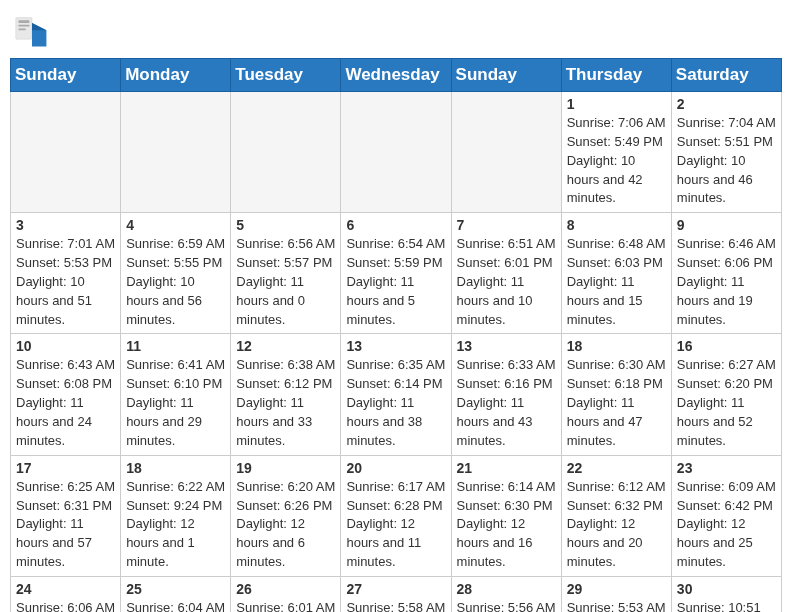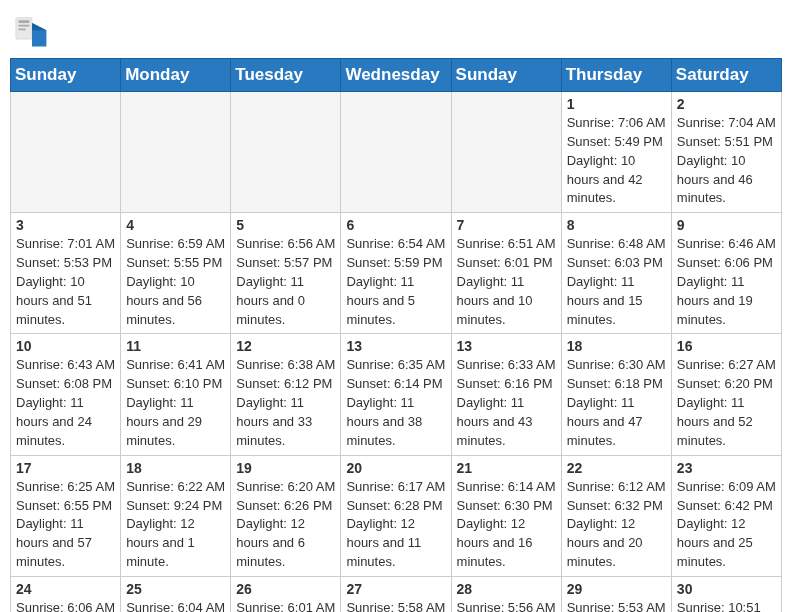--- a/index.html
+++ b/index.html
@@ -225,21 +225,21 @@
           <span class="day-number">16</span>
           <div class="day-info">Sunrise: 6:27 AM
 Sunset: 6:20 PM
 Daylight: 11 hours and 52 minutes.</div>
         </td>
       </tr>
       <tr class="week-row">
         <td>
           <span class="day-number">17</span>
           <div class="day-info">Sunrise: 6:25 AM
-Sunset: 6:55 PM
+Sunset: 6:31 PM
 Daylight: 11 hours and 57 minutes.</div>
         </td>
         <td>
           <span class="day-number">18</span>
           <div class="day-info">Sunrise: 6:22 AM
 Sunset: 9:24 PM
 Daylight: 12 hours and 1 minute.</div>
         </td>
         <td>
           <span class="day-number">19</span>

